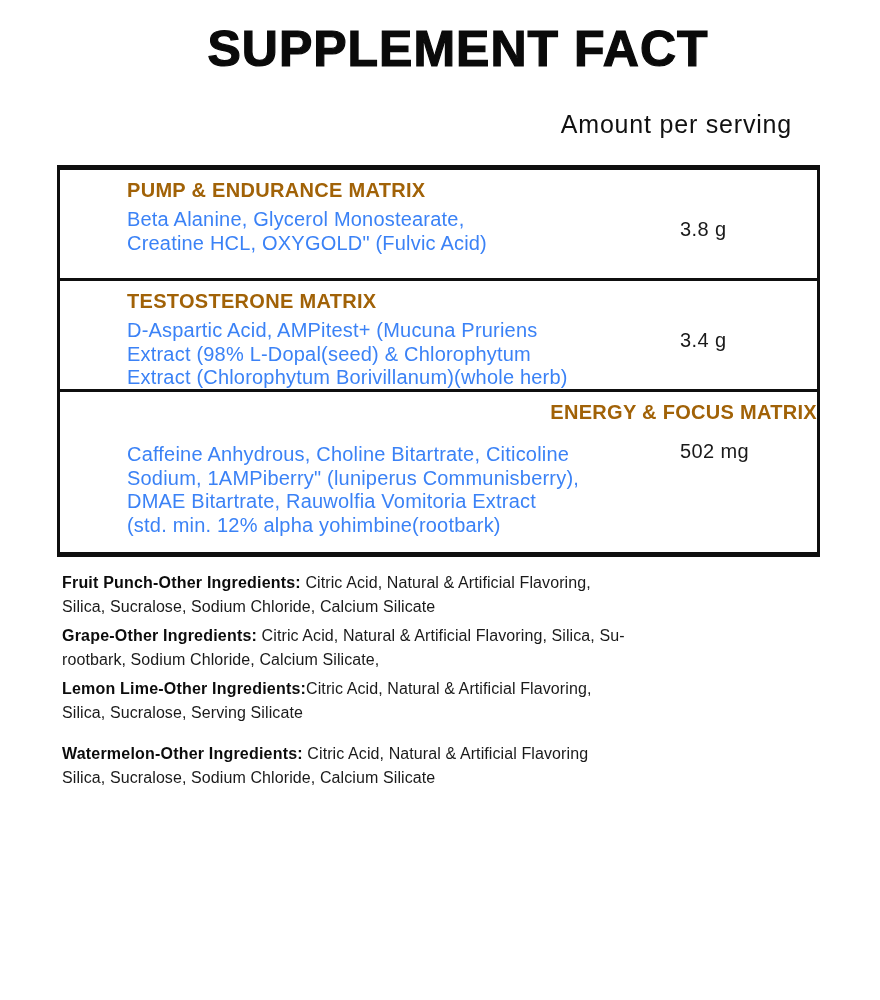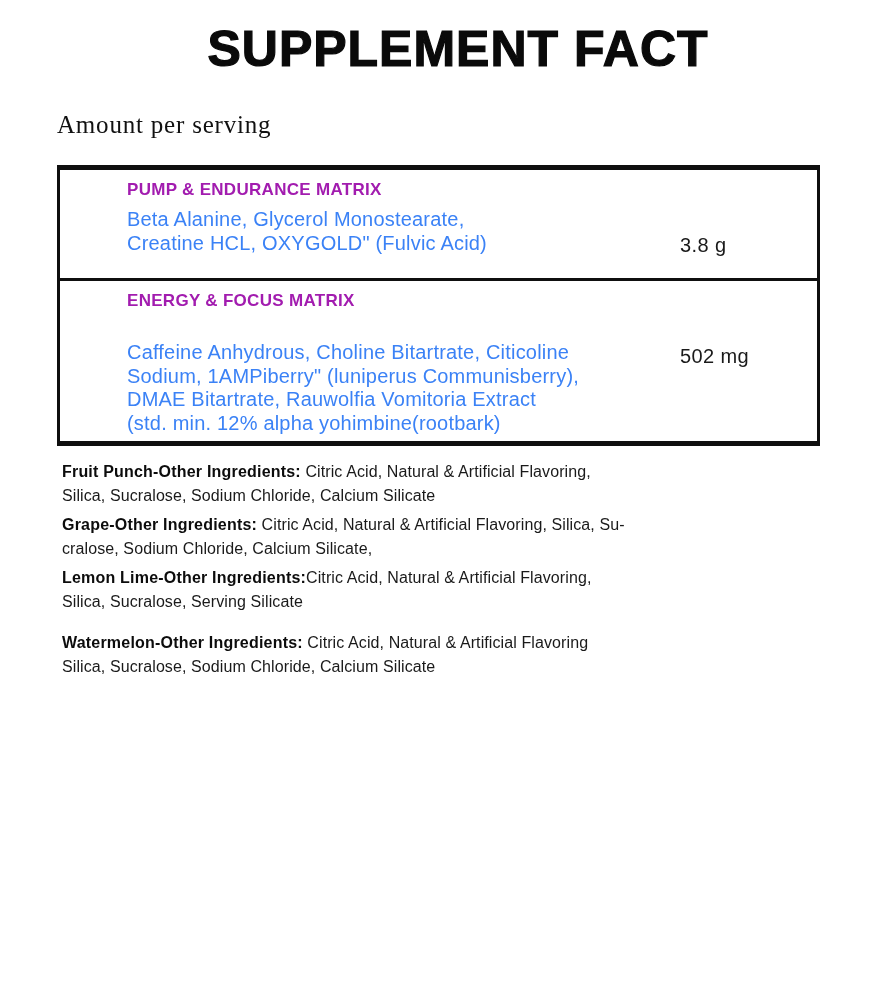--- a/index.html
+++ b/index.html
@@ -36,65 +36,65 @@
     color: #0d0d0d;
     -webkit-text-stroke: 0.5px #0d0d0d;
   }
   .serving-line.first { margin-bottom: 14px; }
 
   .amount-header {
     box-sizing: border-box;
     width: 763px;
     margin: 38px 0 0 57px;
     padding-right: 28px;
+    text-align: right;
     font-size: 25px;
     line-height: 1;
     font-weight: 500;
     letter-spacing: 0.8px;
     color: #111111;
-    font-family: Liberation Serif, serif;
   }
 
   .facts-table {
     box-sizing: border-box;
     width: 763px;
     margin: 28px 0 0 57px;
     border: 3px solid #0f0f0f;
     border-top-width: 5px;
     border-bottom-width: 5px;
     background: #ffffff;
   }
   .m-row {
     position: relative;
     box-sizing: border-box;
     padding: 8px 0 0 67px;
   }
   .m-row.r1, .m-row.r2 { height: 111px; border-bottom: 3px solid #0f0f0f; }
   .m-row.r3 { height: 160px; }
   .m-name {
-    font-size: 17px;
+    font-size: 20px;
     line-height: 24px;
     font-weight: 700;
     letter-spacing: 0.3px;
-    color: #a21caf;
+    color: #a16207;
     margin: 0 0 6px 0;
   }
-  .m-row.r3 .m-name { margin-bottom: 28px; }
+  .m-row.r3 .m-name { margin-bottom: 19px; text-align: right; }
   .m-ing {
     font-size: 20px;
     line-height: 23.5px;
     letter-spacing: 0.2px;
     white-space: pre-line;
     max-width: 540px;
     color: #3b82f6;
   }
   .m-amount {
     position: absolute;
     left: 620px;
-    top: 64px;
+    top: 48px;
     font-size: 20px;
     letter-spacing: 0.4px;
     color: #1a1a1a;
   }
 
   .notes { margin: 14px 0 0 62px; }
   .note { margin: 0 0 6px 0; }
   .note.extra-gap { margin-top: 18px; }
   .note-line {
     font-size: 16px;
@@ -121,20 +121,27 @@
 
   <div class="facts-table">
 
     <div class="m-row r1">
       <div class="m-name">PUMP &amp; ENDURANCE MATRIX</div>
       <div class="m-ing">Beta Alanine, Glycerol Monostearate,
 Creatine HCL, OXYGOLD" (Fulvic Acid)</div>
       <div class="m-amount">3.8 g</div>
     </div>
 
+    <div class="m-row r2">
+      <div class="m-name">TESTOSTERONE MATRIX</div>
+      <div class="m-ing">D-Aspartic Acid, AMPitest+ (Mucuna Pruriens
+Extract (98% L-Dopal(seed) &amp; Chlorophytum
+Extract (Chlorophytum Borivillanum)(whole herb)</div>
+      <div class="m-amount">3.4 g</div>
+    </div>
 
     <div class="m-row r3">
       <div class="m-name">ENERGY &amp; FOCUS MATRIX</div>
       <div class="m-ing">Caffeine Anhydrous, Choline Bitartrate, Citicoline
 Sodium, 1AMPiberry" (luniperus Communisberry),
 DMAE Bitartrate, Rauwolfia Vomitoria Extract
 (std. min. 12% alpha yohimbine(rootbark)</div>
       <div class="m-amount">502 mg</div>
     </div>
 
@@ -142,21 +149,21 @@
 
   <div class="notes">
 
     <div class="note">
       <div class="note-line"><span class="note-label">Fruit Punch-Other Ingredients:</span><span> Citric Acid, Natural &amp; Artificial Flavoring,</span></div>
       <div class="note-line">Silica, Sucralose, Sodium Chloride, Calcium Silicate</div>
     </div>
 
     <div class="note">
       <div class="note-line"><span class="note-label">Grape-Other Ingredients:</span><span> Citric Acid, Natural &amp; Artificial Flavoring, Silica, Su-</span></div>
-      <div class="note-line">cralose, Sodium Chloride, Calcium Silicate,</div>
+      <div class="note-line">rootbark, Sodium Chloride, Calcium Silicate,</div>
     </div>
 
     <div class="note">
       <div class="note-line"><span class="note-label">Lemon Lime-Other Ingredients:</span><span>Citric Acid, Natural &amp; Artificial Flavoring,</span></div>
       <div class="note-line">Silica, Sucralose, Serving Silicate</div>
     </div>
 
     <div class="note extra-gap">
       <div class="note-line"><span class="note-label">Watermelon-Other Ingredients:</span><span> Citric Acid, Natural &amp; Artificial Flavoring</span></div>
       <div class="note-line">Silica, Sucralose, Sodium Chloride, Calcium Silicate</div>

